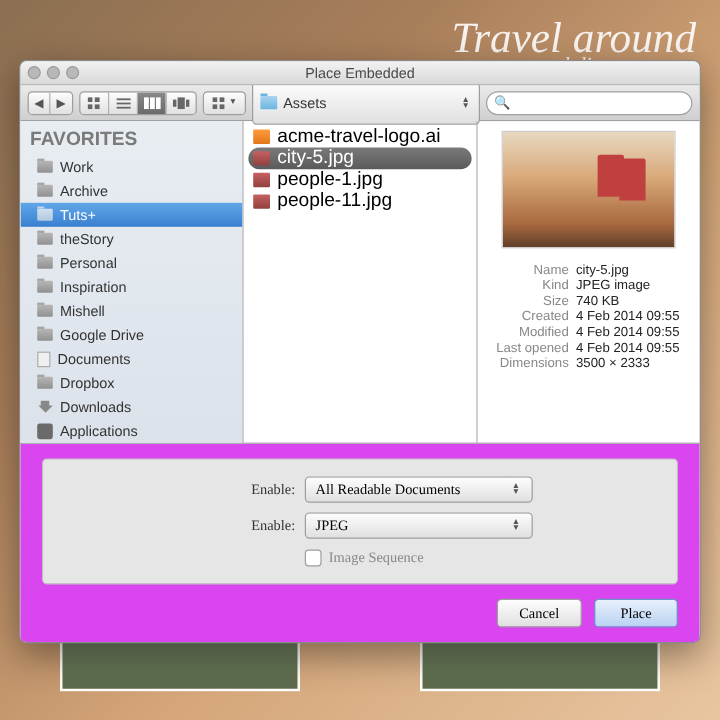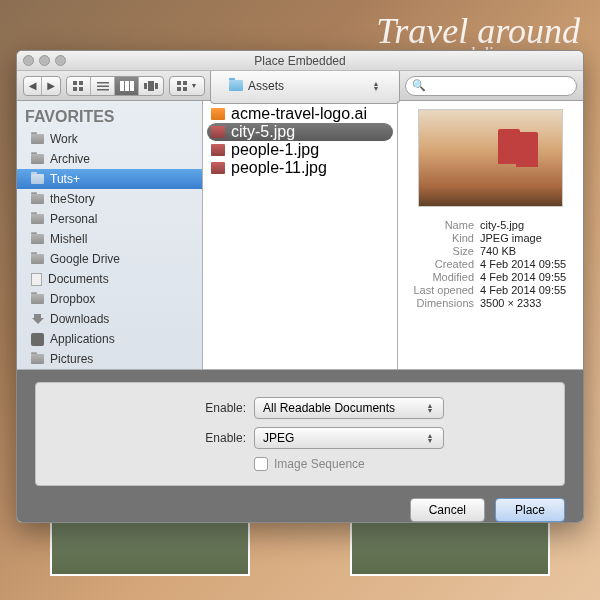--- a/index.html
+++ b/index.html
@@ -108,21 +108,21 @@
     color: #fff;
   }
   .path-dd {
     flex: 0 0 190px;
     height: 36px;
     background: linear-gradient(#fdfdfd,#e0e0e0);
     border: 1px solid #9e9e9e;
     border-radius: 4px;
     display: flex;
     align-items: center;
-    padding: 0 18px;
+    padding: 0 6px;
     gap: 5px;
     font-size: 12px;
     color: #333;
   }
   .folder-icon {
     width: 14px; height: 11px;
     background: linear-gradient(#a8d5f0,#6bb5e0);
     border-radius: 1px;
     position: relative;
   }
@@ -245,23 +245,24 @@
     content:'';position:absolute;left:55%;top:20%;width:22px;height:35px;
     background:#c04040;border-radius:2px 2px 0 0;
     box-shadow: 18px 3px 0 #c04040;
   }
   .pv-meta { font-size: 11px; color: #333; }
   .pv-row { display: flex; padding: 0 4px 1px 0; }
   .pv-label { width: 78px; text-align: right; color: #888; padding-right: 6px; }
   .pv-value { flex: 1; color: #222; white-space: nowrap; overflow: hidden; }
 
   .bottom {
-    padding: 12px 18px 0 18px;
+    padding: 12px 18px 12px 18px;
     border-top: 1px solid #b0b0b0;
-    background: #737373;
+    background: #d946ef;
+    font-family: Liberation Serif, serif;
   }
   .option-panel {
     background: #e6e6e6;
     border: 1px solid #c0c0c0;
     border-radius: 4px;
     padding: 14px 0;
     margin-bottom: 12px;
   }
   .opt-row {
     display: flex;
@@ -401,20 +402,24 @@
             <span class="folder-icon-sm"></span>
             <span>Tuts+</span>
           </div>
           <div class="sb-item">
             <span class="folder-icon-sm"></span>
             <span>theStory</span>
           </div>
           <div class="sb-item">
             <span class="folder-icon-sm"></span>
             <span>Personal</span>
+          </div>
+          <div class="sb-item">
+            <span class="folder-icon-sm"></span>
+            <span>Inspiration</span>
           </div>
           <div class="sb-item">
             <span class="folder-icon-sm"></span>
             <span>Mishell</span>
           </div>
           <div class="sb-item">
             <span class="folder-icon-sm"></span>
             <span>Google Drive</span>
           </div>
           <div class="sb-item">

